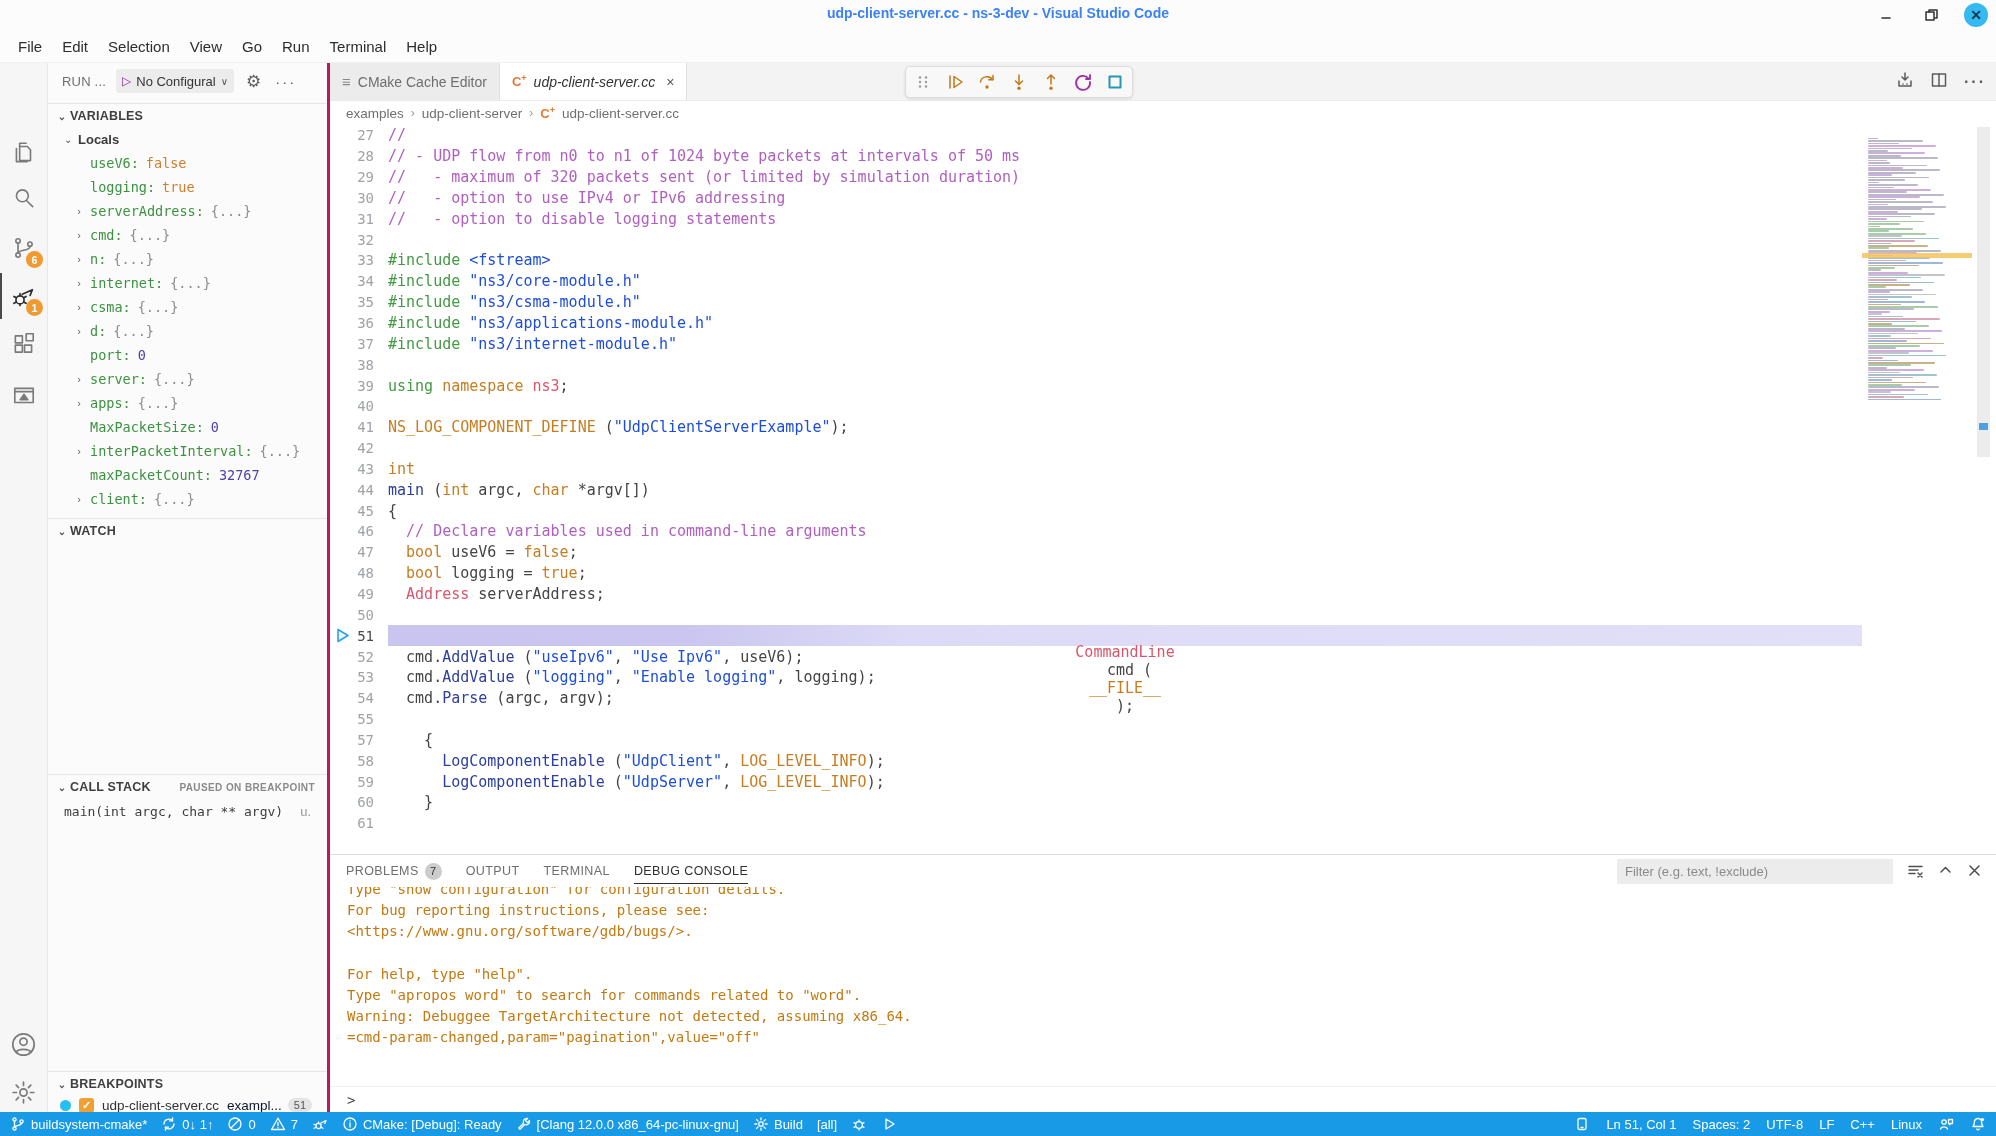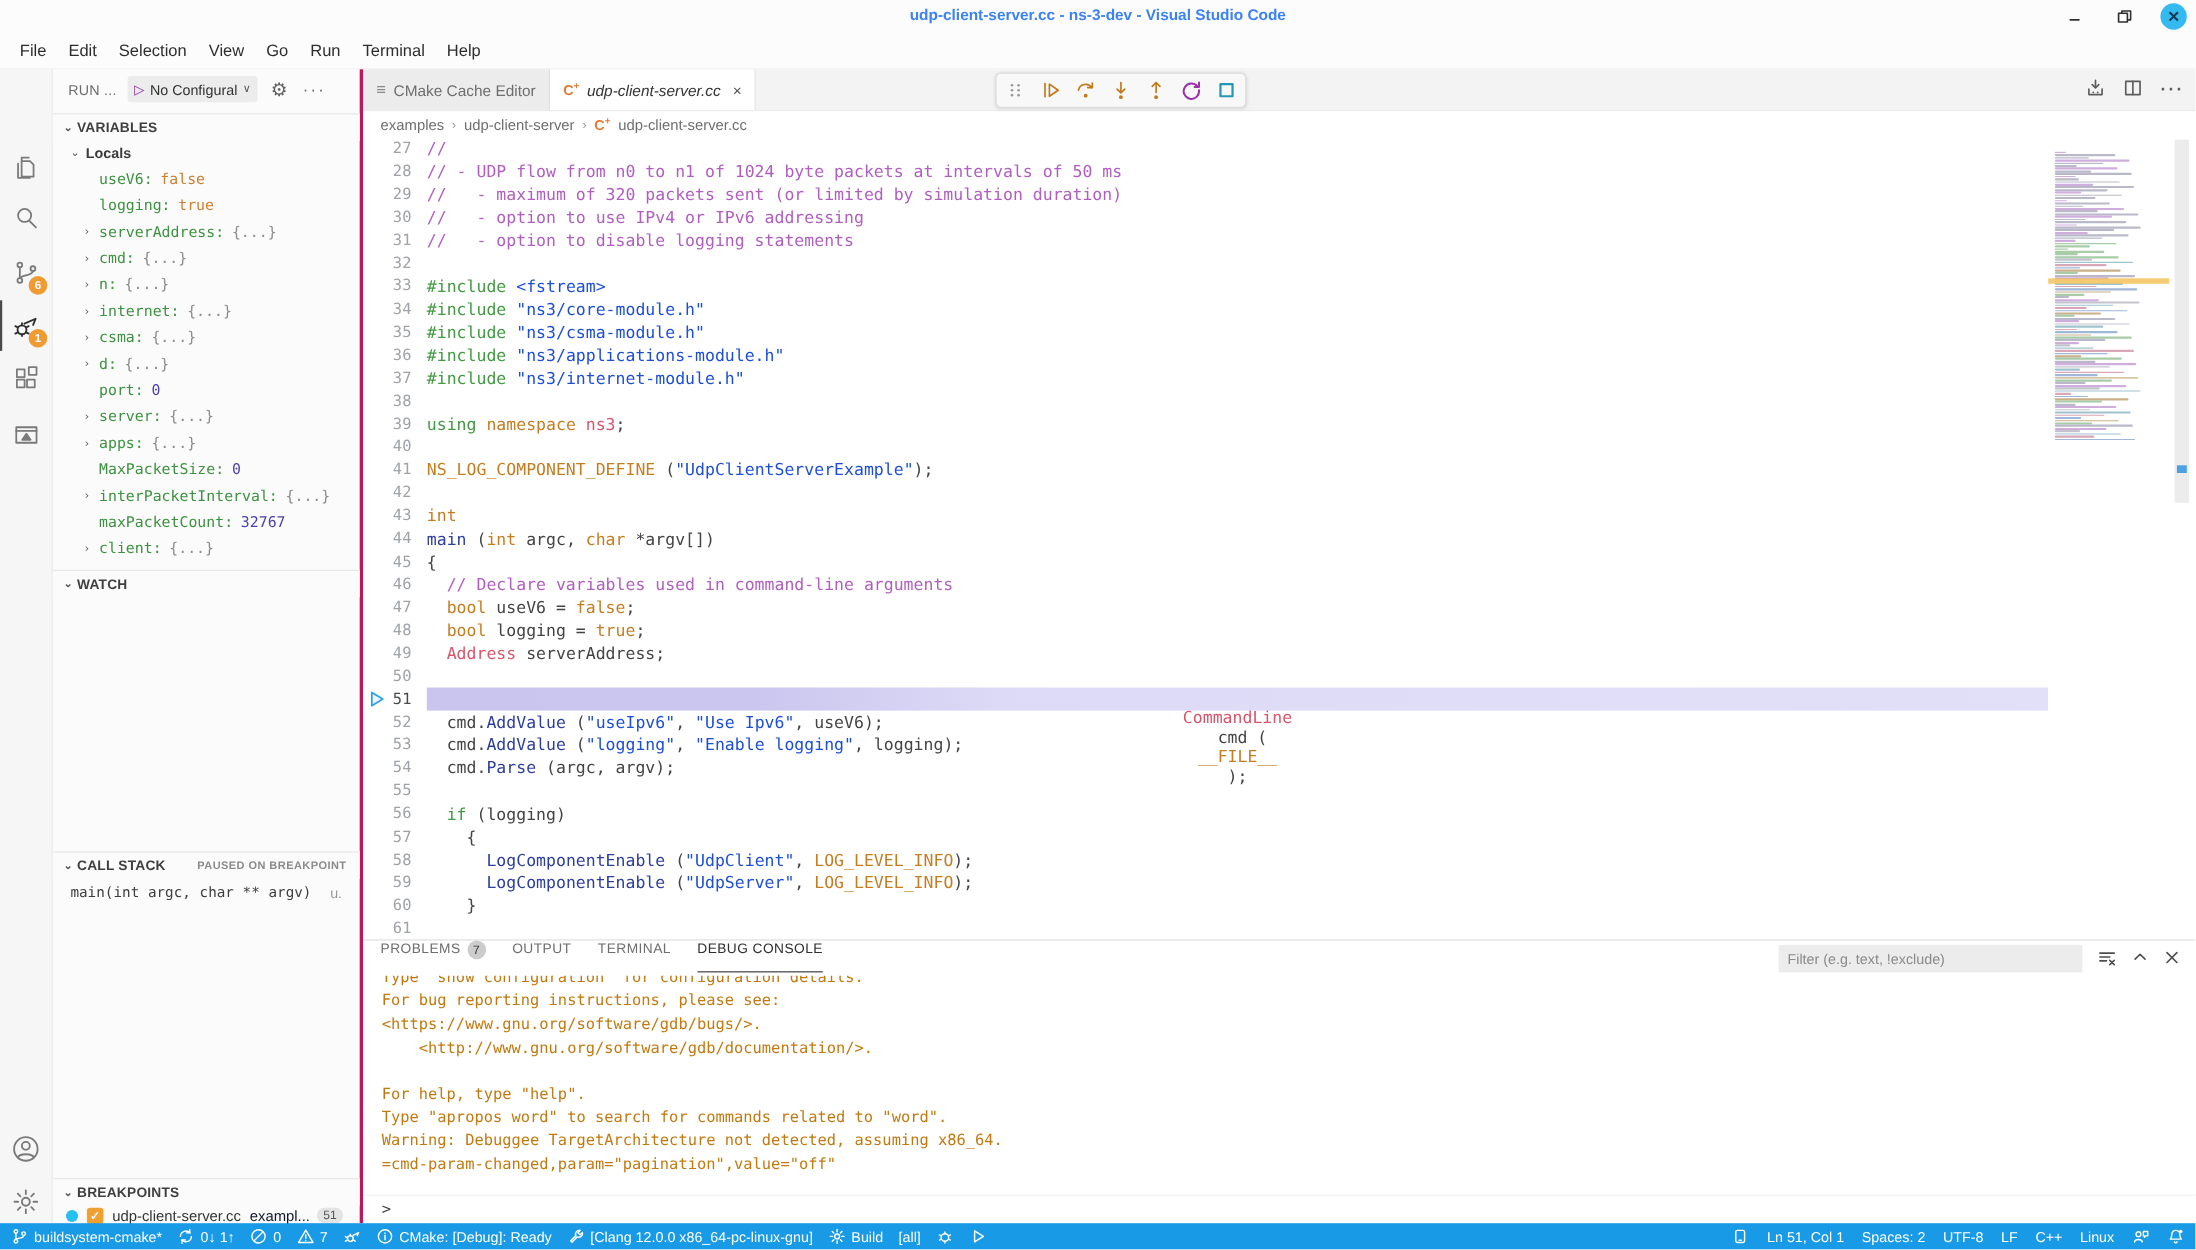--- a/index.html
+++ b/index.html
@@ -100,21 +100,21 @@
   .minimap { position:absolute; top:0; left:1532px; width:110px; height:100%; background:#fff; padding-top:12px; }
   .mm-line { height:1.7px; margin:0.75px 0 0 6px; border-radius:1px; }
   .mm-hl { position:absolute; left:0; width:110px; height:5px; background:#f3c35a; opacity:.85; }
   .scroll-v { position:absolute; right:0; top:0; width:24px; height:100%; }
   .scroll-v .thumb { position:absolute; top:2px; left:5px; width:13px; height:330px; background:#ececec; }
   .scroll-v .marker { position:absolute; top:298px; left:7px; width:9px; height:7px; background:#4da1e0; }
 
   
   .panel { height:258px; border-top:1px solid #dcdcdc; background:#fff; display:flex; flex-direction:column; position:relative; }
   .panel-hd { height:32px; display:flex; align-items:center; padding-left:16px; gap:24px; flex:none; }
-  .ptab { font-size:12.5px; letter-spacing:.4px; color:#6e6e6e; display:flex; align-items:flex-start; gap:6px; height:100%; position:relative; }
+  .ptab { font-size:12.5px; letter-spacing:.4px; color:#6e6e6e; display:flex; align-items:center; gap:6px; height:100%; position:relative; }
   .ptab.active { color:#2f2f2f; }
   .ptab.active::after { content:""; position:absolute; left:0; right:0; bottom:3px; height:1.5px; background:#2f2f2f; }
   .ptab .pbadge { background:#cccccc; color:#333; border-radius:9px; min-width:17px; height:17px; font-size:11px;
     display:flex; align-items:center; justify-content:center; padding:0 4px; }
   .panel-right { position:absolute; right:14px; top:4px; display:flex; align-items:center; gap:14px; }
   .filter-input { width:276px; height:25px; background:#ececec; border:none; outline:none; font-size:13px; color:#333;
     padding:0 8px; font-family:"Liberation Sans",sans-serif; }
   .filter-input::placeholder { color:#8a8a8a; }
   .panel-icon { color:#4f4f4f; font-size:13px; }
   .console { flex:1; overflow:hidden; padding-left:17px; }
@@ -470,21 +470,20 @@
             <div class="line"><span class="num">48</span><span class="txt"><span class="tk-p">  </span><span class="tk-k">bool</span><span class="tk-p"> logging = </span><span class="tk-k">true</span><span class="tk-p">;</span></span></div>
             <div class="line"><span class="num">49</span><span class="txt"><span class="tk-p">  </span><span class="tk-t">Address</span><span class="tk-p"> serverAddress;</span></span></div>
             <div class="line"><span class="num">50</span><span class="txt"></span></div>
             <div class="line hl cur"><span class="dbgarrow"><svg width="16" height="15" viewBox="0 0 16 15">
                   <path d="M3 1.5v12l10-6z" fill="#eaf6ff" stroke="#2da0e8" stroke-width="1.6" stroke-linejoin="round"></path>
                 </svg></span><span class="num">51</span><span class="txt"><span class="tk-p">  </span><span class="tk-t">CommandLine</span><span class="tk-p"> cmd (</span><span class="tk-k">__FILE__</span><span class="tk-p">);</span></span></div>
             <div class="line"><span class="num">52</span><span class="txt"><span class="tk-p">  cmd.</span><span class="tk-f">AddValue</span><span class="tk-p"> (</span><span class="tk-s">"useIpv6"</span><span class="tk-p">, </span><span class="tk-s">"Use Ipv6"</span><span class="tk-p">, useV6);</span></span></div>
             <div class="line"><span class="num">53</span><span class="txt"><span class="tk-p">  cmd.</span><span class="tk-f">AddValue</span><span class="tk-p"> (</span><span class="tk-s">"logging"</span><span class="tk-p">, </span><span class="tk-s">"Enable logging"</span><span class="tk-p">, logging);</span></span></div>
             <div class="line"><span class="num">54</span><span class="txt"><span class="tk-p">  cmd.</span><span class="tk-f">Parse</span><span class="tk-p"> (argc, argv);</span></span></div>
             <div class="line"><span class="num">55</span><span class="txt"></span></div>
-            <div class="line"><span class="num">56</span><span class="txt"><span class="tk-p">  </span><span class="tk-g">if</span><span class="tk-p"> (logging)</span></span></div>
             <div class="line"><span class="num">57</span><span class="txt"><span class="tk-p">    {</span></span></div>
             <div class="line"><span class="num">58</span><span class="txt"><span class="tk-p">      </span><span class="tk-f">LogComponentEnable</span><span class="tk-p"> (</span><span class="tk-s">"UdpClient"</span><span class="tk-p">, </span><span class="tk-k">LOG_LEVEL_INFO</span><span class="tk-p">);</span></span></div>
             <div class="line"><span class="num">59</span><span class="txt"><span class="tk-p">      </span><span class="tk-f">LogComponentEnable</span><span class="tk-p"> (</span><span class="tk-s">"UdpServer"</span><span class="tk-p">, </span><span class="tk-k">LOG_LEVEL_INFO</span><span class="tk-p">);</span></span></div>
             <div class="line"><span class="num">60</span><span class="txt"><span class="tk-p">    }</span></span></div>
             <div class="line"><span class="num">61</span><span class="txt"></span></div>
           </div>
         <div class="minimap" id="minimap">
             <div class="mm-line" style="background: rgb(207, 174, 222); width: 10px;"></div>
             <div class="mm-line" style="background: rgb(185, 185, 201); width: 55px;"></div>
             <div class="mm-line" style="background: rgb(185, 185, 201); width: 31px;"></div>
@@ -627,21 +626,20 @@
                 <path d="M3 9l4.5-4.5L12 9"></path>
               </svg></span>
           <span class="panel-icon"><svg class="icon" width="15" height="15" viewBox="0 0 15 15">
                 <path d="M3 3l9 9M12 3l-9 9"></path>
               </svg></span>
         </div>
         <div class="console" id="console">
             <div class="con-line clip">Type "show configuration" for configuration details.</div>
             <div class="con-line">For bug reporting instructions, please see:</div>
             <div class="con-line">&lt;https://www.gnu.org/software/gdb/bugs/&gt;.</div>
-            <div class="con-line">    &lt;http://www.gnu.org/software/gdb/documentation/&gt;.</div>
             <div class="con-line"> </div>
             <div class="con-line">For help, type "help".</div>
             <div class="con-line">Type "apropos word" to search for commands related to "word".</div>
             <div class="con-line">Warning: Debuggee TargetArchitecture not detected, assuming x86_64.</div>
             <div class="con-line">=cmd-param-changed,param="pagination",value="off"</div>
           </div>
         <div class="con-prompt">
           <span>&gt;</span>
         </div>
       </div>

